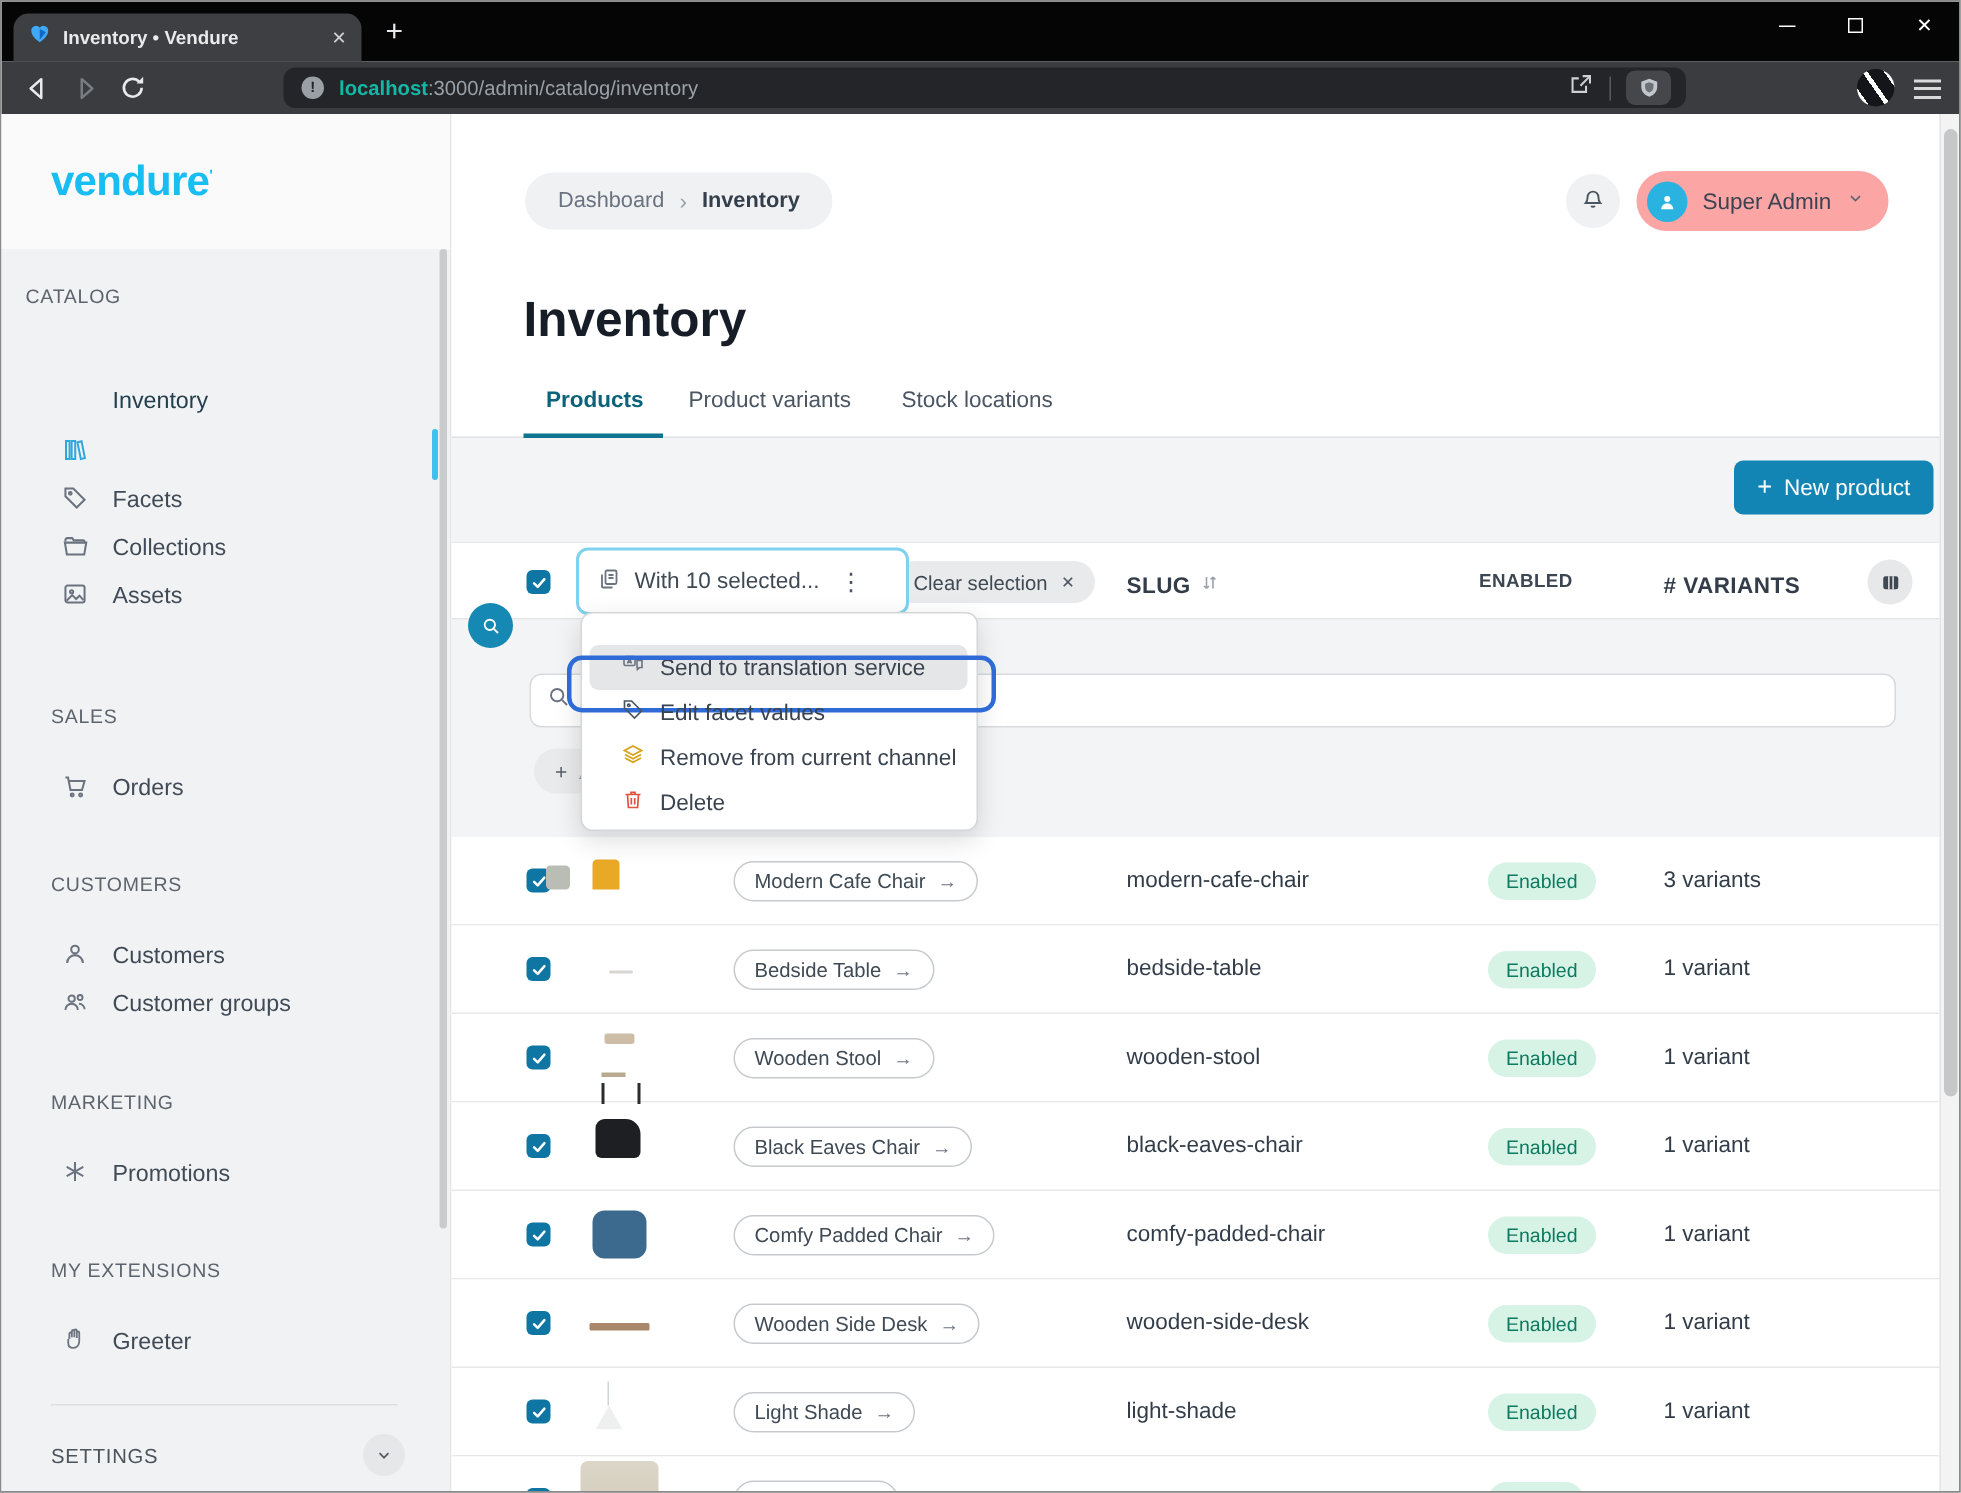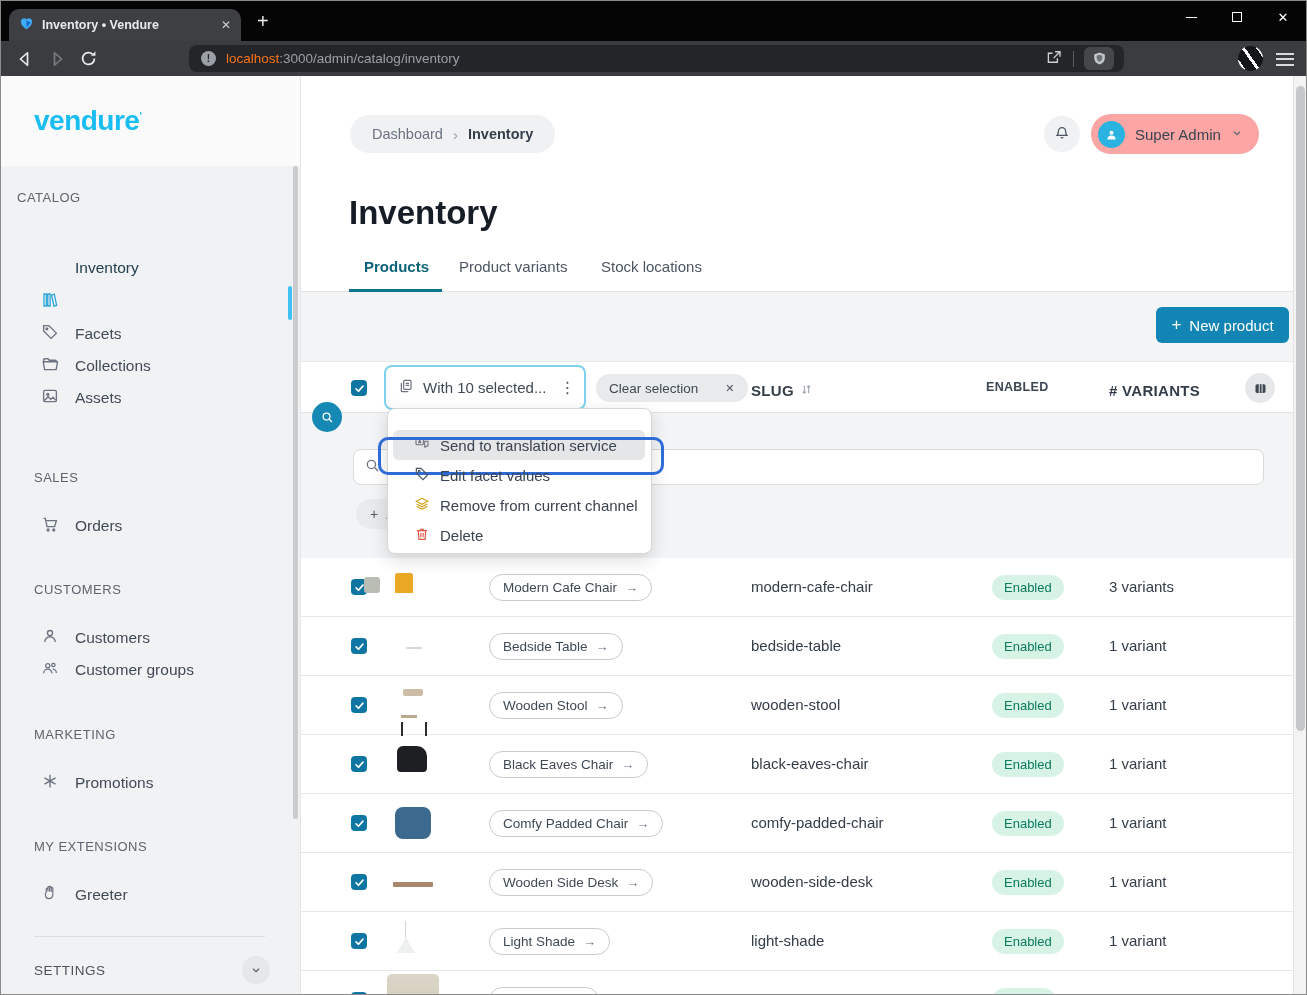--- a/index.html
+++ b/index.html
@@ -23,21 +23,21 @@
 
   .toolbar { position:absolute; left:0; top:40px; width:100%; height:35px; background:#3a3c3f;
              display:flex; align-items:center; }
   .navicons { display:flex; align-items:center; gap:12px; padding-left:14px; }
   .navicons svg { display:block; }
   .urlbar { position:absolute; left:188px; top:4px; width:935px; height:27px; background:#232529;
             border-radius:8px; display:flex; align-items:center; padding:0 10px 0 12px; }
   .info-circle { width:15px; height:15px; border-radius:50%; background:#9aa0a6; color:#232529;
                  font-size:10px; font-weight:700; display:flex; align-items:center; justify-content:center; }
   .urltext { flex:1; font-size:13.5px; margin-left:10px; color:#9aa0a6; white-space:nowrap; overflow:hidden; }
-  .urltext b { color:#f97316; font-weight:400;text-align:right; }
+  .urltext b { color:#14b8a6; font-weight:700;text-align:right; }
   .url-sep { width:1px; height:16px; background:#5a5c60; margin:0 10px; }
   .shield-wrap { width:30px; height:23px; background:#45474b; border-radius:6px; display:flex;
                  align-items:center; justify-content:center; }
   .avatar-stripes { position:absolute; right:43px; top:5px; width:25px; height:25px; border-radius:50%;
         background:repeating-linear-gradient(55deg,#141518 0 4px,#fff 4px 7px,#141518 7px 12px); }
   .hamburger { position:absolute; right:12px; top:8px; width:18px; }
   .hamburger i { display:block; height:0; border-top:2px solid #d8d9da; margin:3.5px 0; }
 
   
   .app { position:absolute; left:0; top:75px; width:1307px; height:920px; background:#fff; }
@@ -101,27 +101,27 @@
   .btn-new { position:absolute; left:855px; top:15px; width:133px; height:36px; background:#1385b5;
              border:none; border-radius:6px; color:#fff; font-size:15px; display:flex; align-items:center;
              justify-content:center; gap:8px; font-family:inherit; }
   .btn-new .plus { font-size:17px; font-weight:400; }
 
   .headerbar { position:absolute; left:0; top:69px; width:100%; height:52px; background:#fff;
                border-top:1px solid #e7e8ea; border-bottom:1px solid #e3e4e6; z-index:5; }
   .cb { width:16px; height:16px; border-radius:4px; background:#0f76a3; display:inline-flex;
         align-items:center; justify-content:center; }
   .headerbar .cb { position:absolute; left:50px; top:18px; }
-  .bulk-btn { position:absolute; left:83px; top:3px; height:45px; width:202px; background:#fff;
+  .bulk-btn { position:absolute; left:83px; top:3px; height:45px; width:222px; background:#fff;
               border:2px solid #7fd2ee; border-radius:8px; display:flex; align-items:center;
               padding:0 10px 0 12px; gap:9px; font-family:inherit; z-index:8; }
   .bulk-label { font-size:15px; color:#3f4a55; white-space:nowrap; }
   .kebab { color:#4b5563; font-size:16px; margin-left:4px; }
   .clear-pill { position:absolute; left:295px; top:12px; height:28px; background:#e9eaec;
-                border-radius:14px; display:flex; align-items:center; gap:27px; padding:0 13px;
+                border-radius:14px; display:flex; align-items:center; gap:9px; padding:0 13px;
                 font-size:13.5px; color:#3f4a55; }
   .clear-x { font-size:11px; color:#4b5563; }
   .colhead { position:absolute; top:18px; font-size:12.5px; font-weight:700; color:#3d4754;
              letter-spacing:0.3px; display:flex; gap:6px; align-items:center; }
   .colhead.slug { left:450px; }
   .colhead.enabled { left:685px; }
   .colhead.variants { left:808px; }
   .sort-ico { color:#9ca3af; font-weight:400; }
   .colbtn { position:absolute; left:944px; top:11px; width:30px; height:30px; border-radius:50%;
             background:#e7e8ea; display:flex; align-items:center; justify-content:center; }

